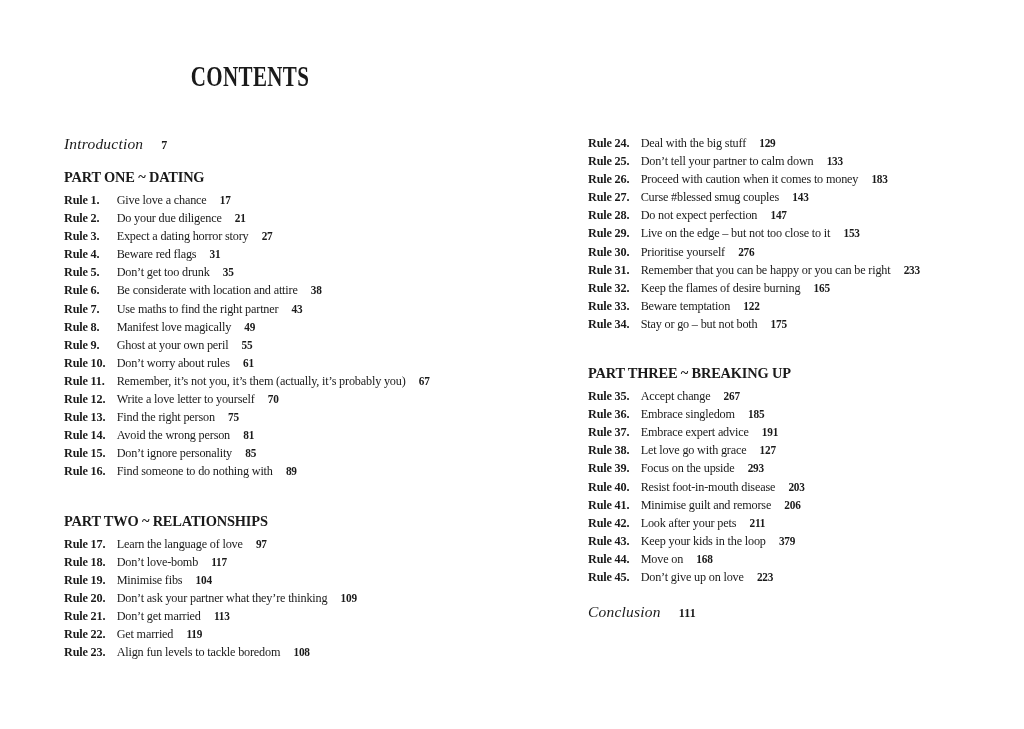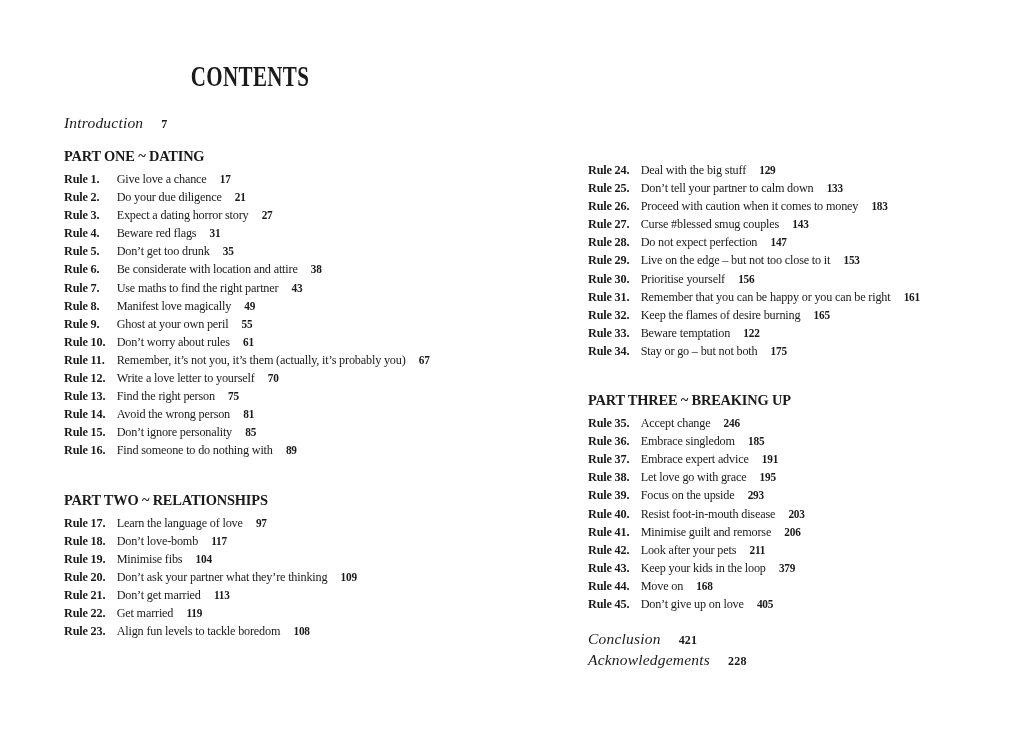--- a/index.html
+++ b/index.html
@@ -24,24 +24,24 @@
     width: 500px;
     text-align: center;
     font-size: 30px;
     font-weight: bold;
     letter-spacing: 0.5px;
     transform: scaleX(0.70);
     white-space: nowrap;
   }
   .toc-col {
     position: absolute;
-    top: 113px;
+    top: 134px;
   }
   .col-left  { left: 64px;  width: 475px; }
-  .col-right { left: 588px; width: 432px; margin-top: 48px; }
+  .col-right { left: 588px; width: 432px; }
   .toc-row { white-space: nowrap; }
   
   .row-rule {
     font-size: 13px;
     line-height: 18.1px;
     letter-spacing: -0.2px;
     transform: scaleX(0.94);
     transform-origin: left center;
   }
   .row-rule .entry-label {
@@ -149,53 +149,52 @@
       <div class="toc-row row-rule"><span class="entry-label">Rule 25.</span><span class="entry-title">Don’t tell your partner to calm down</span><span class="entry-page">133</span></div>
 
       <div class="toc-row row-rule"><span class="entry-label">Rule 26.</span><span class="entry-title">Proceed with caution when it comes to money</span><span class="entry-page">183</span></div>
 
       <div class="toc-row row-rule"><span class="entry-label">Rule 27.</span><span class="entry-title">Curse #blessed smug couples</span><span class="entry-page">143</span></div>
 
       <div class="toc-row row-rule"><span class="entry-label">Rule 28.</span><span class="entry-title">Do not expect perfection</span><span class="entry-page">147</span></div>
 
       <div class="toc-row row-rule"><span class="entry-label">Rule 29.</span><span class="entry-title">Live on the edge – but not too close to it</span><span class="entry-page">153</span></div>
 
-      <div class="toc-row row-rule"><span class="entry-label">Rule 30.</span><span class="entry-title">Prioritise yourself</span><span class="entry-page">156</span></div>
-
-      <div class="toc-row row-rule"><span class="entry-label">Rule 31.</span><span class="entry-title">Remember that you can be happy or you can be right</span><span class="entry-page">161</span></div>
+      <div class="toc-row row-rule"><span class="entry-label">Rule 30.</span><span class="entry-title">Prioritise yourself</span><span class="entry-page">276</span></div>
+
+      <div class="toc-row row-rule"><span class="entry-label">Rule 31.</span><span class="entry-title">Remember that you can be happy or you can be right</span><span class="entry-page">233</span></div>
 
       <div class="toc-row row-rule"><span class="entry-label">Rule 32.</span><span class="entry-title">Keep the flames of desire burning</span><span class="entry-page">165</span></div>
 
       <div class="toc-row row-rule"><span class="entry-label">Rule 33.</span><span class="entry-title">Beware temptation</span><span class="entry-page">122</span></div>
 
       <div class="toc-row row-rule"><span class="entry-label">Rule 34.</span><span class="entry-title">Stay or go – but not both</span><span class="entry-page">175</span></div>
 
       <div class="toc-row row-part"><span class="entry-label">PART THREE ~ BREAKING UP</span></div>
 
-      <div class="toc-row row-rule"><span class="entry-label">Rule 35.</span><span class="entry-title">Accept change</span><span class="entry-page">246</span></div>
+      <div class="toc-row row-rule"><span class="entry-label">Rule 35.</span><span class="entry-title">Accept change</span><span class="entry-page">267</span></div>
 
       <div class="toc-row row-rule"><span class="entry-label">Rule 36.</span><span class="entry-title">Embrace singledom</span><span class="entry-page">185</span></div>
 
       <div class="toc-row row-rule"><span class="entry-label">Rule 37.</span><span class="entry-title">Embrace expert advice</span><span class="entry-page">191</span></div>
 
-      <div class="toc-row row-rule"><span class="entry-label">Rule 38.</span><span class="entry-title">Let love go with grace</span><span class="entry-page">195</span></div>
+      <div class="toc-row row-rule"><span class="entry-label">Rule 38.</span><span class="entry-title">Let love go with grace</span><span class="entry-page">127</span></div>
 
       <div class="toc-row row-rule"><span class="entry-label">Rule 39.</span><span class="entry-title">Focus on the upside</span><span class="entry-page">293</span></div>
 
       <div class="toc-row row-rule"><span class="entry-label">Rule 40.</span><span class="entry-title">Resist foot-in-mouth disease</span><span class="entry-page">203</span></div>
 
       <div class="toc-row row-rule"><span class="entry-label">Rule 41.</span><span class="entry-title">Minimise guilt and remorse</span><span class="entry-page">206</span></div>
 
       <div class="toc-row row-rule"><span class="entry-label">Rule 42.</span><span class="entry-title">Look after your pets</span><span class="entry-page">211</span></div>
 
       <div class="toc-row row-rule"><span class="entry-label">Rule 43.</span><span class="entry-title">Keep your kids in the loop</span><span class="entry-page">379</span></div>
 
       <div class="toc-row row-rule"><span class="entry-label">Rule 44.</span><span class="entry-title">Move on</span><span class="entry-page">168</span></div>
 
-      <div class="toc-row row-rule"><span class="entry-label">Rule 45.</span><span class="entry-title">Don’t give up on love</span><span class="entry-page">405</span></div>
-
-      <div class="toc-row row-front"><span class="entry-label">Conclusion</span><span class="entry-page">421</span></div>
-
-      <div class="toc-row row-front"><span class="entry-label">Acknowledgements</span><span class="entry-page">228</span></div>
+      <div class="toc-row row-rule"><span class="entry-label">Rule 45.</span><span class="entry-title">Don’t give up on love</span><span class="entry-page">223</span></div>
+
+      <div class="toc-row row-front"><span class="entry-label">Conclusion</span><span class="entry-page">111</span></div>
+
 
     </div>
 
 </div>
 
 </body></html>

